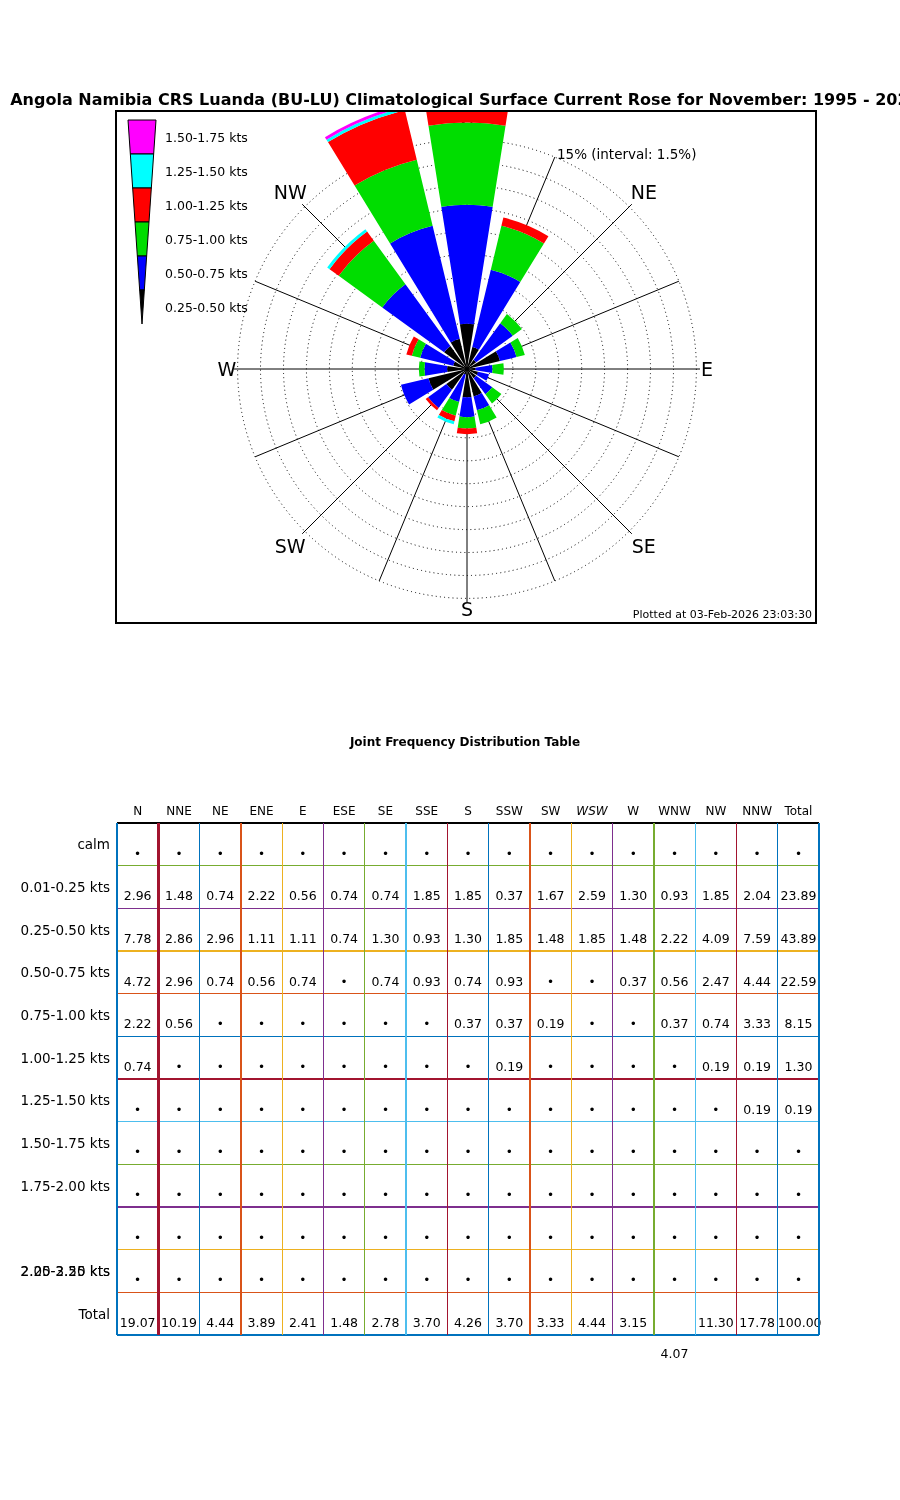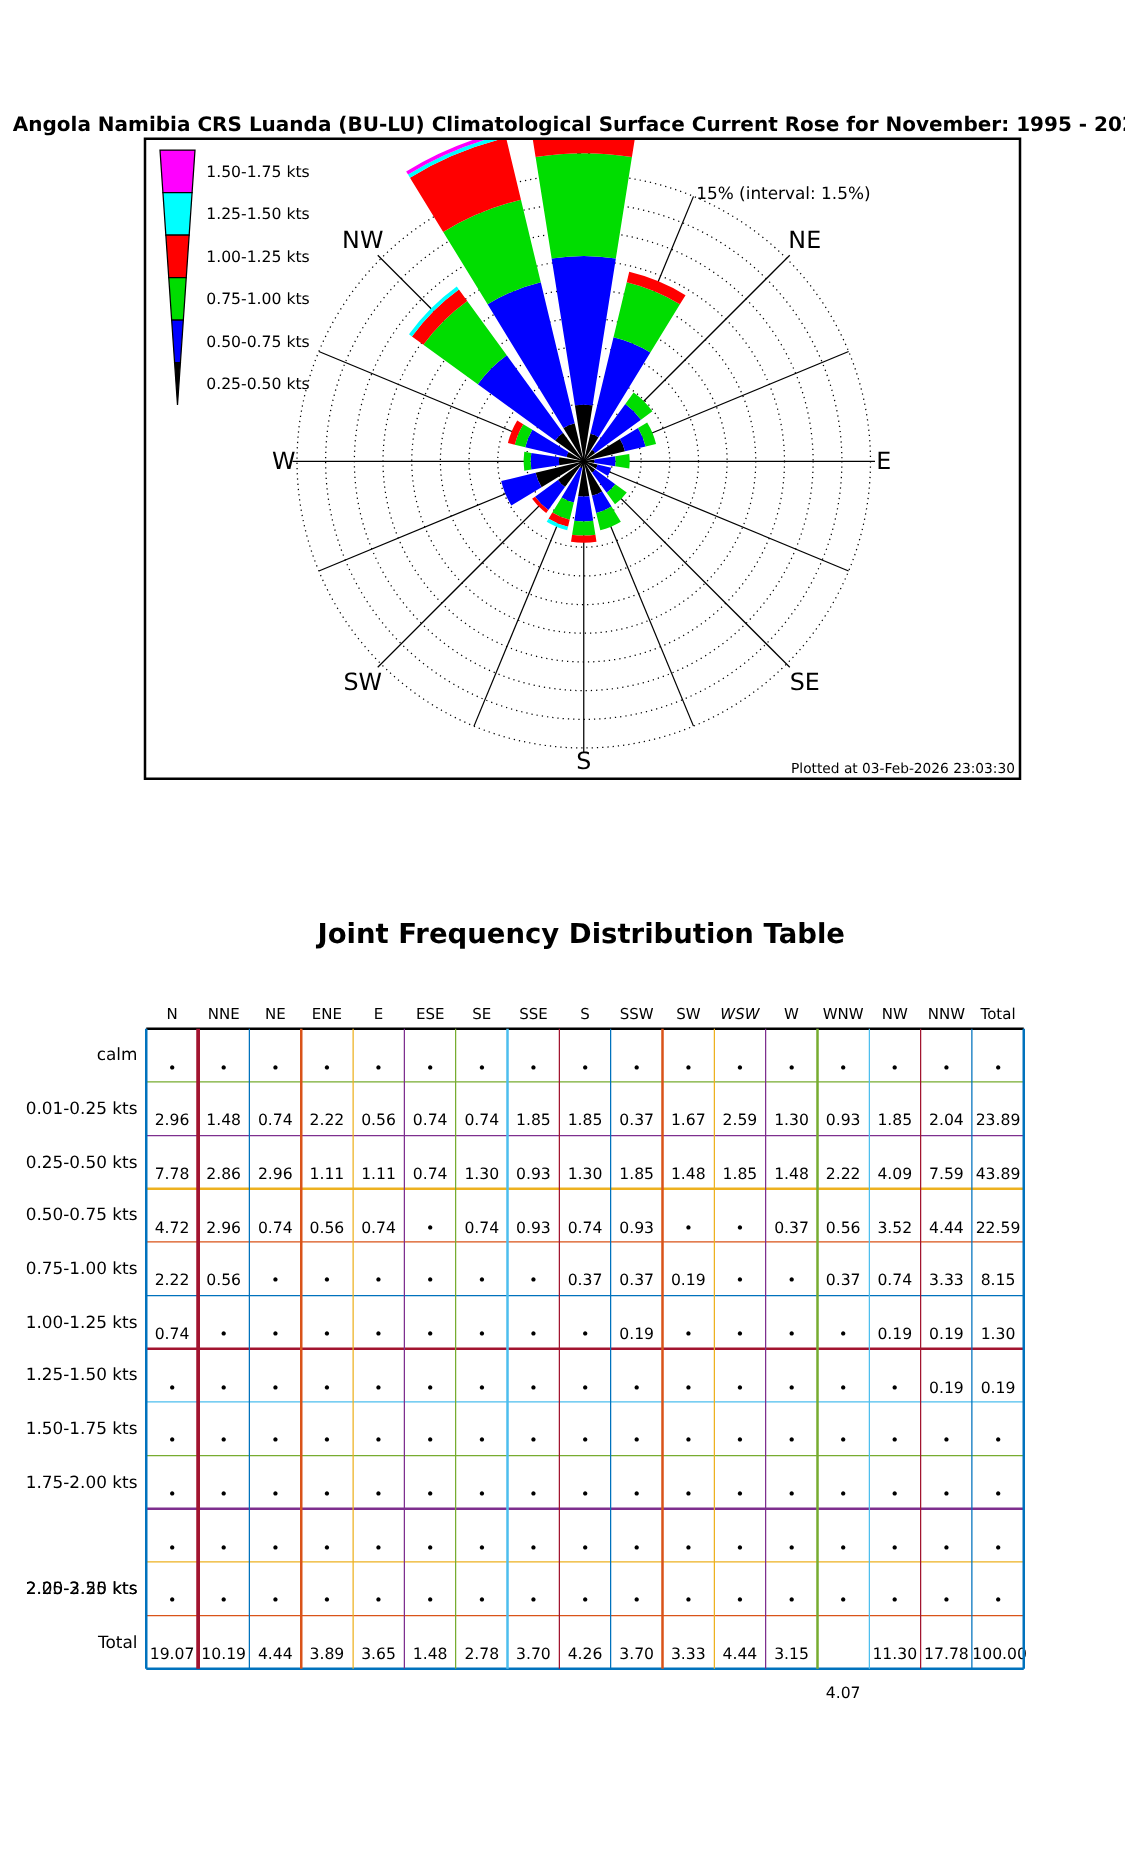--- a/index.html
+++ b/index.html
@@ -15,21 +15,21 @@
     position:absolute;left:115px;top:110px;width:698px;height:510px;
     border:2px solid #000;background:#fff;overflow:hidden;
   }
   #rose-svg{position:absolute;left:0;top:0;}
   #legend-svg{position:absolute;left:6px;top:6px;}
   #plotted-at{
     position:absolute;right:3px;bottom:1px;font-size:11px;white-space:nowrap;
   }
   #table-title{
     position:absolute;top:735px;left:465px;transform:translateX(-50%);
-    font-size:22px;font-weight:bold;white-space:nowrap;
+    font-size:12px;font-weight:bold;white-space:nowrap;
   }
   #freq-table{position:absolute;left:0;top:0;width:900px;height:1500px;pointer-events:none;}
   .col-header{position:absolute;text-align:center;font-size:12px;line-height:19px;}
   .row-label{position:absolute;text-align:right;font-size:13.5px;line-height:18px;}
   .cell-val{position:absolute;text-align:center;font-size:12.5px;line-height:18px;}
   .cell-dot{font-size:12px;}
   .gline{position:absolute;}
   svg text{font-family:"DejaVu Sans","Liberation Sans",sans-serif;}
 </style>
 </head>
@@ -240,21 +240,21 @@
     <div class="cell-val" style="left: 282.2px; top: 972.668px; width: 41.3px; height: 18px;">0.74</div>
     <div class="cell-val cell-dot" style="left: 323.5px; top: 972.668px; width: 41.3px; height: 18px;">•</div>
     <div class="cell-val" style="left: 364.8px; top: 972.668px; width: 41.3px; height: 18px;">0.74</div>
     <div class="cell-val" style="left: 406.1px; top: 972.668px; width: 41.3px; height: 18px;">0.93</div>
     <div class="cell-val" style="left: 447.4px; top: 972.668px; width: 41.3px; height: 18px;">0.74</div>
     <div class="cell-val" style="left: 488.7px; top: 972.668px; width: 41.3px; height: 18px;">0.93</div>
     <div class="cell-val cell-dot" style="left: 530px; top: 972.668px; width: 41.3px; height: 18px;">•</div>
     <div class="cell-val cell-dot" style="left: 571.3px; top: 972.668px; width: 41.3px; height: 18px;">•</div>
     <div class="cell-val" style="left: 612.6px; top: 972.668px; width: 41.3px; height: 18px;">0.37</div>
     <div class="cell-val" style="left: 653.9px; top: 972.668px; width: 41.3px; height: 18px;">0.56</div>
-    <div class="cell-val" style="left: 695.2px; top: 972.668px; width: 41.3px; height: 18px;">3.52</div>
+    <div class="cell-val" style="left: 695.2px; top: 972.668px; width: 41.3px; height: 18px;">2.47</div>
     <div class="cell-val" style="left: 736.5px; top: 972.668px; width: 41.3px; height: 18px;">4.44</div>
     <div class="cell-val" style="left: 777.8px; top: 972.668px; width: 41.3px; height: 18px;">22.59</div>
     <div class="cell-val" style="left: 117px; top: 1015.34px; width: 41.3px; height: 18px;">2.22</div>
     <div class="cell-val" style="left: 158.3px; top: 1015.34px; width: 41.3px; height: 18px;">0.56</div>
     <div class="cell-val cell-dot" style="left: 199.6px; top: 1015.34px; width: 41.3px; height: 18px;">•</div>
     <div class="cell-val cell-dot" style="left: 240.9px; top: 1015.34px; width: 41.3px; height: 18px;">•</div>
     <div class="cell-val cell-dot" style="left: 282.2px; top: 1015.34px; width: 41.3px; height: 18px;">•</div>
     <div class="cell-val cell-dot" style="left: 323.5px; top: 1015.34px; width: 41.3px; height: 18px;">•</div>
     <div class="cell-val cell-dot" style="left: 364.8px; top: 1015.34px; width: 41.3px; height: 18px;">•</div>
     <div class="cell-val cell-dot" style="left: 406.1px; top: 1015.34px; width: 41.3px; height: 18px;">•</div>
@@ -366,21 +366,21 @@
     <div class="cell-val cell-dot" style="left: 571.3px; top: 1271.34px; width: 41.3px; height: 18px;">•</div>
     <div class="cell-val cell-dot" style="left: 612.6px; top: 1271.34px; width: 41.3px; height: 18px;">•</div>
     <div class="cell-val cell-dot" style="left: 653.9px; top: 1271.34px; width: 41.3px; height: 18px;">•</div>
     <div class="cell-val cell-dot" style="left: 695.2px; top: 1271.34px; width: 41.3px; height: 18px;">•</div>
     <div class="cell-val cell-dot" style="left: 736.5px; top: 1271.34px; width: 41.3px; height: 18px;">•</div>
     <div class="cell-val cell-dot" style="left: 777.8px; top: 1271.34px; width: 41.3px; height: 18px;">•</div>
     <div class="cell-val" style="left: 117px; top: 1314px; width: 41.3px; height: 18px;">19.07</div>
     <div class="cell-val" style="left: 158.3px; top: 1314px; width: 41.3px; height: 18px;">10.19</div>
     <div class="cell-val" style="left: 199.6px; top: 1314px; width: 41.3px; height: 18px;">4.44</div>
     <div class="cell-val" style="left: 240.9px; top: 1314px; width: 41.3px; height: 18px;">3.89</div>
-    <div class="cell-val" style="left: 282.2px; top: 1314px; width: 41.3px; height: 18px;">3.65</div>
+    <div class="cell-val" style="left: 282.2px; top: 1314px; width: 41.3px; height: 18px;">2.41</div>
     <div class="cell-val" style="left: 323.5px; top: 1314px; width: 41.3px; height: 18px;">1.48</div>
     <div class="cell-val" style="left: 364.8px; top: 1314px; width: 41.3px; height: 18px;">2.78</div>
     <div class="cell-val" style="left: 406.1px; top: 1314px; width: 41.3px; height: 18px;">3.70</div>
     <div class="cell-val" style="left: 447.4px; top: 1314px; width: 41.3px; height: 18px;">4.26</div>
     <div class="cell-val" style="left: 488.7px; top: 1314px; width: 41.3px; height: 18px;">3.70</div>
     <div class="cell-val" style="left: 530px; top: 1314px; width: 41.3px; height: 18px;">3.33</div>
     <div class="cell-val" style="left: 571.3px; top: 1314px; width: 41.3px; height: 18px;">4.44</div>
     <div class="cell-val" style="left: 612.6px; top: 1314px; width: 41.3px; height: 18px;">3.15</div>
     <div class="cell-val" style="left: 653.9px; top: 1314px; width: 41.3px; height: 18px; margin-top: 31px;">4.07</div>
     <div class="cell-val" style="left: 695.2px; top: 1314px; width: 41.3px; height: 18px;">11.30</div>

